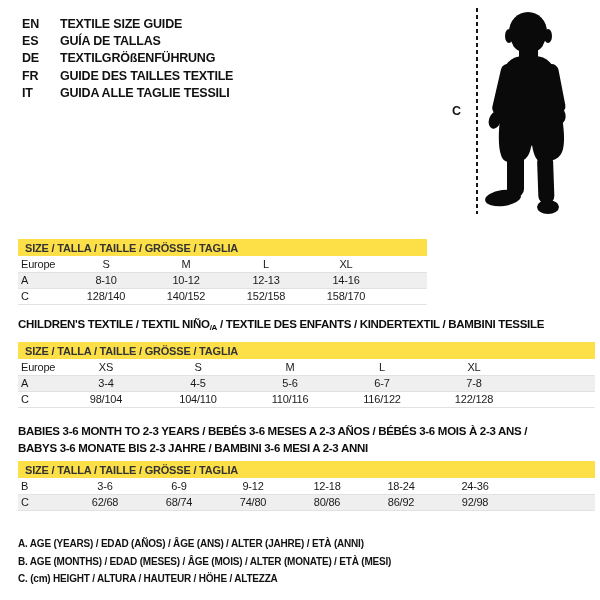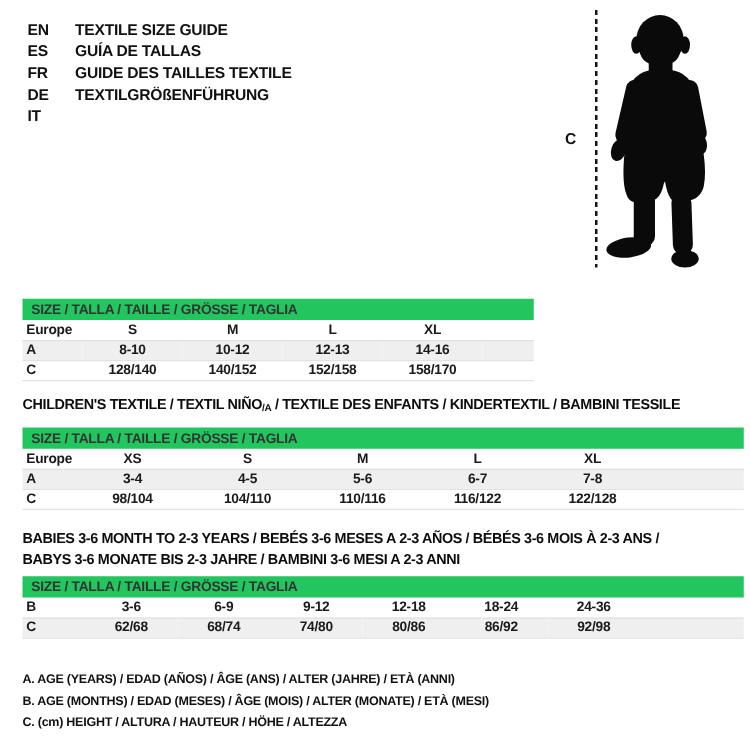--- a/index.html
+++ b/index.html
@@ -17,22 +17,22 @@
     background:repeating-linear-gradient(to bottom,#151515 0 4px,transparent 4px 7px); }
   .fig-label { position:absolute; left:452px; top:104px; font-size:12.5px; font-weight:700; }
   .silhouette { position:absolute; left:478px; top:8px; }
 
   
   .tbl-heading { position:absolute; left:18px; font-size:11.5px; font-weight:700; letter-spacing:-0.3px; line-height:16.5px; color:#0d0d0d; }
   .subsc { font-size:8px; vertical-align:-2px; }
 
   
   table.size-table { position:absolute; left:18px; border-collapse:collapse; table-layout:fixed; font-size:11px; color:#1a1a1a; }
-  table.size-table th { background:#22c55e; color:#333; font-weight:700; text-align:left; height:17px; padding-left:7px; font-size:11px; letter-spacing:-0.2px; }
-  table.size-table td { height:16px; text-align:center; font-weight:700; white-space:nowrap;margin-left:24px; }
+  table.size-table th { background:#fde047; color:#333; font-weight:700; text-align:left; height:17px; padding-left:7px; font-size:11px; letter-spacing:-0.2px; }
+  table.size-table td { height:16px; text-align:center; font-weight:400; white-space:nowrap;margin-left:24px; }
   table.size-table tbody tr { border-bottom:1px solid #e2e2e2; }
   table.size-table tr.alt { background:#efefef; }
   table.size-table td.lbl { text-align:left; padding-left:3px; }
 
   
   .footnotes { position:absolute; left:18px; top:535px; font-size:10px; font-weight:700; line-height:17.5px; }
 </style>
 </head>
 <body>
 
@@ -41,29 +41,30 @@
   <div class="lang-list">
     <div class="lang-row">
       <span class="lang-code">EN</span>
       <span>TEXTILE SIZE GUIDE</span>
     </div>
     <div class="lang-row">
       <span class="lang-code">ES</span>
       <span>GUÍA DE TALLAS</span>
     </div>
     <div class="lang-row">
+      <span class="lang-code">DE</span>
+      <span>TEXTILGRÖßENFÜHRUNG</span>
+    </div>
+    <div class="lang-row">
       <span class="lang-code">FR</span>
       <span>GUIDE DES TAILLES TEXTILE</span>
     </div>
     <div class="lang-row">
-      <span class="lang-code">DE</span>
-      <span>TEXTILGRÖßENFÜHRUNG</span>
-    </div>
-    <div class="lang-row">
       <span class="lang-code">IT</span>
+      <span>GUIDA ALLE TAGLIE TESSILI</span>
     </div>
   </div>
 
   <span class="fig-label">C</span>
   <div class="dash-line"></div>
   <svg class="silhouette" viewBox="0 0 92 207" width="92" height="207" xmlns="http://www.w3.org/2000/svg">
     <g fill="#0a0a0a">
       <ellipse cx="50" cy="24" rx="19" ry="20"></ellipse>
       <ellipse cx="31" cy="28" rx="4" ry="7"></ellipse>
       <ellipse cx="70" cy="28" rx="4" ry="7"></ellipse>

